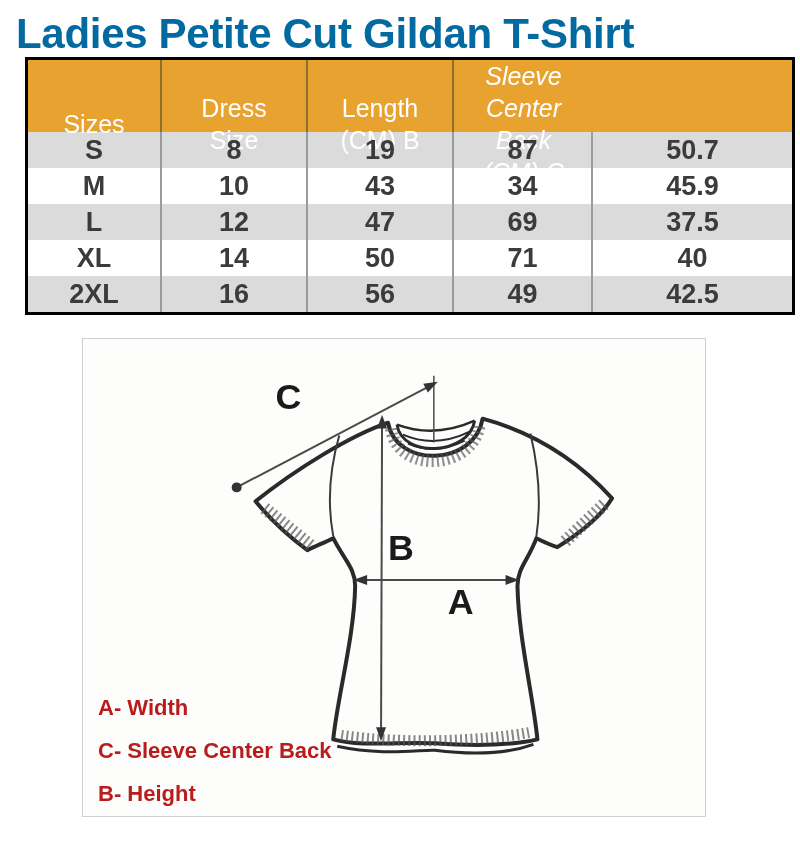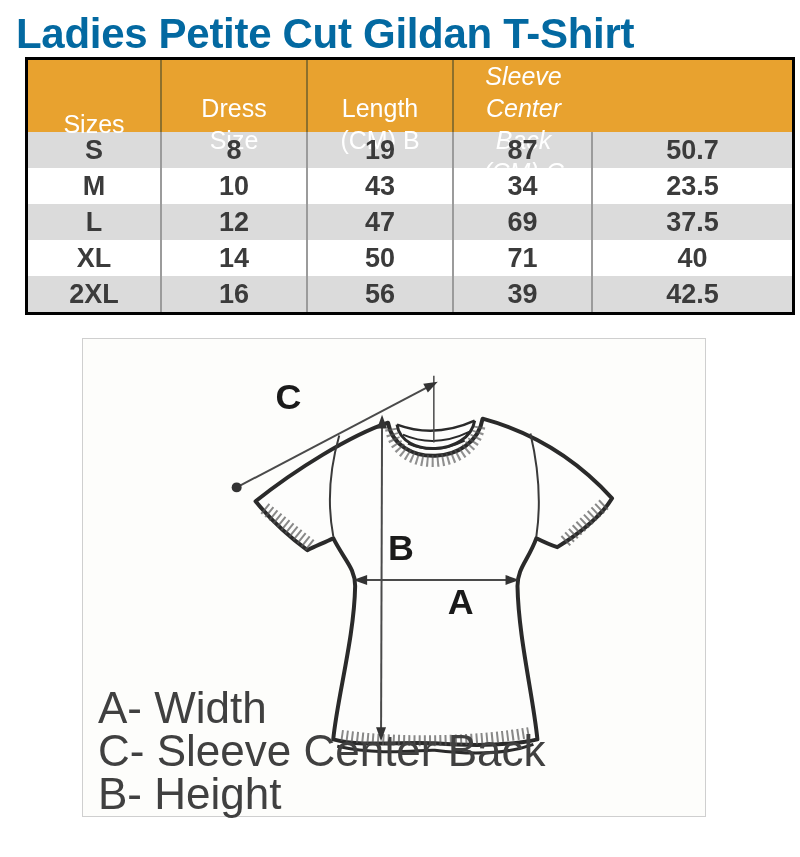--- a/index.html
+++ b/index.html
@@ -38,21 +38,21 @@
   }
   .bcell:last-child { border-right:none; }
 
   .diagram-box {
     position:absolute; left:82px; top:338px; width:624px; height:479px;
     border:1px solid #cfcfcf; background:#FDFDFB; box-sizing:border-box;
   }
   .diagram-box svg { position:absolute; left:0; top:0; width:100%; height:100%; }
   .legend {
     position:absolute; left:15px; top:347px;
-    font-size:44px; font-weight:400; color:#404040; line-height:43px;
+    font-size:22px; font-weight:700; color:#b91c1c; line-height:43px;
     white-space:nowrap;
   }
   .svg-label {
     font-family:"Liberation Sans", sans-serif; font-size:36px; font-weight:700; fill:#1a1a1a;
   }
 </style>
 </head>
 <body>
 
 <div class="page">
@@ -72,41 +72,41 @@
       <div class="bcell">8</div>
       <div class="bcell">19</div>
       <div class="bcell">87</div>
       <div class="bcell">50.7</div>
     </div>
     <div class="brow">
       <div class="bcell">M</div>
       <div class="bcell">10</div>
       <div class="bcell">43</div>
       <div class="bcell">34</div>
-      <div class="bcell">23.5</div>
+      <div class="bcell">45.9</div>
     </div>
     <div class="brow alt">
       <div class="bcell">L</div>
       <div class="bcell">12</div>
       <div class="bcell">47</div>
       <div class="bcell">69</div>
       <div class="bcell">37.5</div>
     </div>
     <div class="brow">
       <div class="bcell">XL</div>
       <div class="bcell">14</div>
       <div class="bcell">50</div>
       <div class="bcell">71</div>
       <div class="bcell">40</div>
     </div>
     <div class="brow alt">
       <div class="bcell">2XL</div>
       <div class="bcell">16</div>
       <div class="bcell">56</div>
-      <div class="bcell">39</div>
+      <div class="bcell">49</div>
       <div class="bcell">42.5</div>
     </div>
   </div>
 
   <div class="diagram-box">
     <svg viewBox="0 0 624 479">
 
       <path d="M 306,84
            C 268,97 213,131 173,163
            Q 195,190 225,212

